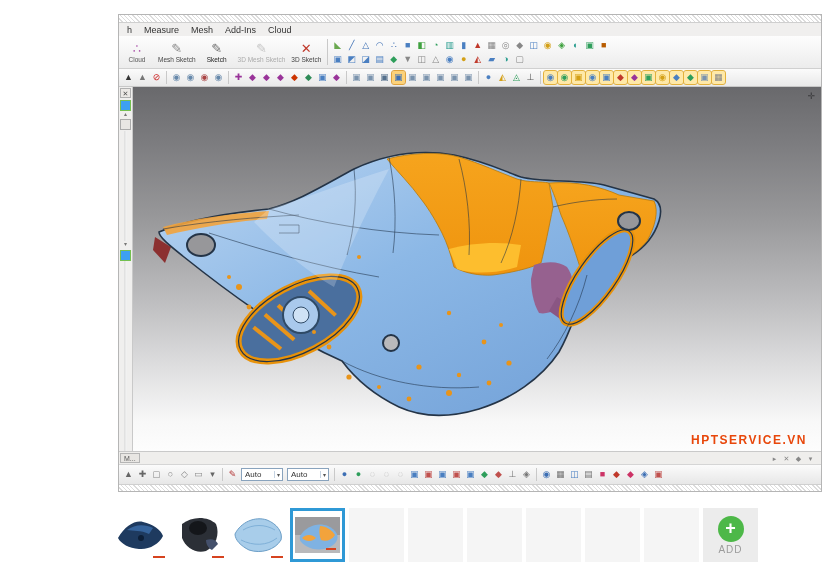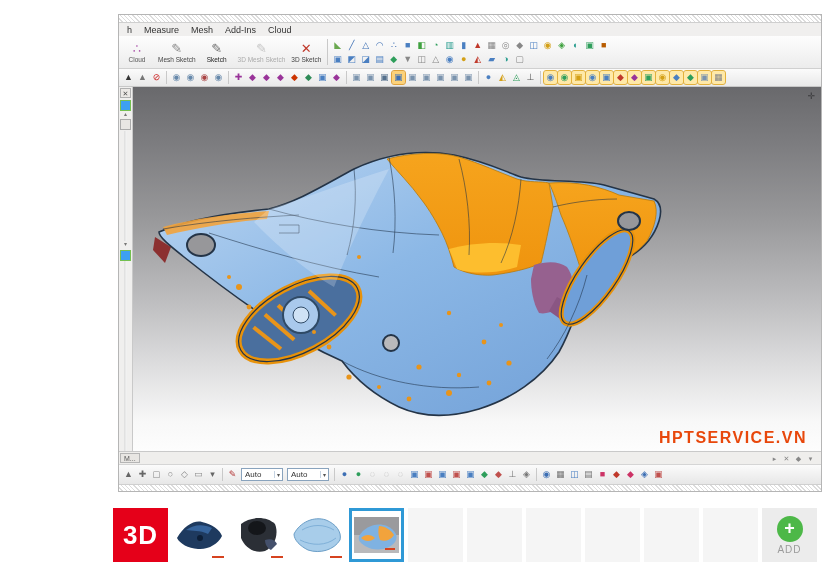--- a/index.html
+++ b/index.html
@@ -29,21 +29,21 @@
     display:flex;align-items:center;padding-left:3px;flex:0 0 auto;overflow:hidden;}
   
   #workspace{flex:1 1 auto;display:flex;min-height:0;}
   #leftstrip{width:13px;background:#f0efee;border-right:1px solid #c9c9c9;display:flex;flex-direction:column;align-items:center;flex:0 0 auto;}
   .strip-close{width:11px;height:10px;border:1px solid #b0b0b0;background:#ece9e6;font-size:7px;line-height:9px;text-align:center;color:#555;margin-top:1px;box-sizing:border-box;}
   .strip-handle{width:11px;height:11px;background:#3da0f0;border:1px solid #74c050;box-sizing:border-box;margin-top:2px;}
   .strip-arrow{font-size:6px;color:#777;line-height:7px;}
   .strip-thumb{width:9px;height:9px;border:1px solid #aaa;background:#e8e6e3;margin:1px 0;}
   .strip-track{flex:1 1 auto;width:3px;background:linear-gradient(90deg,#ddd,#f5f5f5);}
   #canvas{flex:1 1 auto;position:relative;background:linear-gradient(180deg,#69696c 0%,#7d7d80 16%,#98989a 36%,#bcbcbe 58%,#e0e0e1 78%,#f8f8f8 92%,#fdfdfd 100%);overflow:hidden;}
-  #watermark{position:absolute;right:14px;bottom:4px;font-size:16px;font-weight:bold;letter-spacing:1.5px;color:#e8470b;}
+  #watermark{position:absolute;right:14px;bottom:4px;font-size:12px;font-weight:bold;letter-spacing:1.5px;color:#e8470b;}
   #corner-widget{position:absolute;right:6px;top:4px;font-size:9px;color:#3a3a3c;}
   
   #substrip{height:12px;background:#efeeec;display:flex;align-items:center;flex:0 0 auto;border-top:1px solid #c9c9c9;}
   #panel-tab{font-size:7px;color:#555;background:#e8e6e3;border:1px solid #b5b5b5;padding:0 3px;height:10px;line-height:9px;margin-left:1px;box-sizing:border-box;}
   #pane-controls{margin-left:auto;display:flex;gap:3px;padding-right:6px;}
   #pane-controls .ticon{width:9px;height:9px;font-size:7px;line-height:9px;color:#888;}
   #toolbar-bottom{height:19px;background:linear-gradient(#fbfbfb,#e7e7e7);display:flex;align-items:center;padding-left:3px;flex:0 0 auto;overflow:hidden;border-top:1px solid #d5d5d5;}
   .dropdown{height:13px;min-width:42px;background:#fff;border:1px solid #89a3bd;display:flex;align-items:center;font-size:8px;color:#333;padding-left:3px;margin:0 2px;box-sizing:border-box;}
   .dropdown .caret{margin-left:auto;font-size:6px;color:#555;padding:0 2px;border-left:1px solid #c5d3e2;}
   
@@ -402,23 +402,20 @@
         <span class="ticon" style="color: rgb(204, 51, 102);">◆</span>
         <span class="ticon" style="color: rgb(61, 111, 180);">◈</span>
         <span class="ticon" style="color: rgb(192, 80, 77);">▣</span>
       </span>
   </div>
 
   <div class="hatch bottom"></div>
 </div>
 
 <div id="filmstrip">
-  <div class="tile" id="thumb-logo">
-    <span>3D</span>
-  </div>
 
   <div class="tile white">
     <svg width="55" height="54" viewBox="0 0 55 54">
       <path d="M5 30 C 12 18, 22 12, 30 14 C 40 16, 48 22, 50 28 C 46 36, 36 42, 26 41 C 16 40, 8 36, 5 30 Z" fill="#1e3a5f"></path>
       <path d="M14 22 C 22 16, 32 16, 40 20 L 36 26 C 28 22, 20 23, 14 22 Z" fill="#35639b"></path>
       <circle cx="28" cy="30" r="3" fill="#0d1f38"></circle>
     </svg>
     <span class="mini-mark"></span>
   </div>
 

